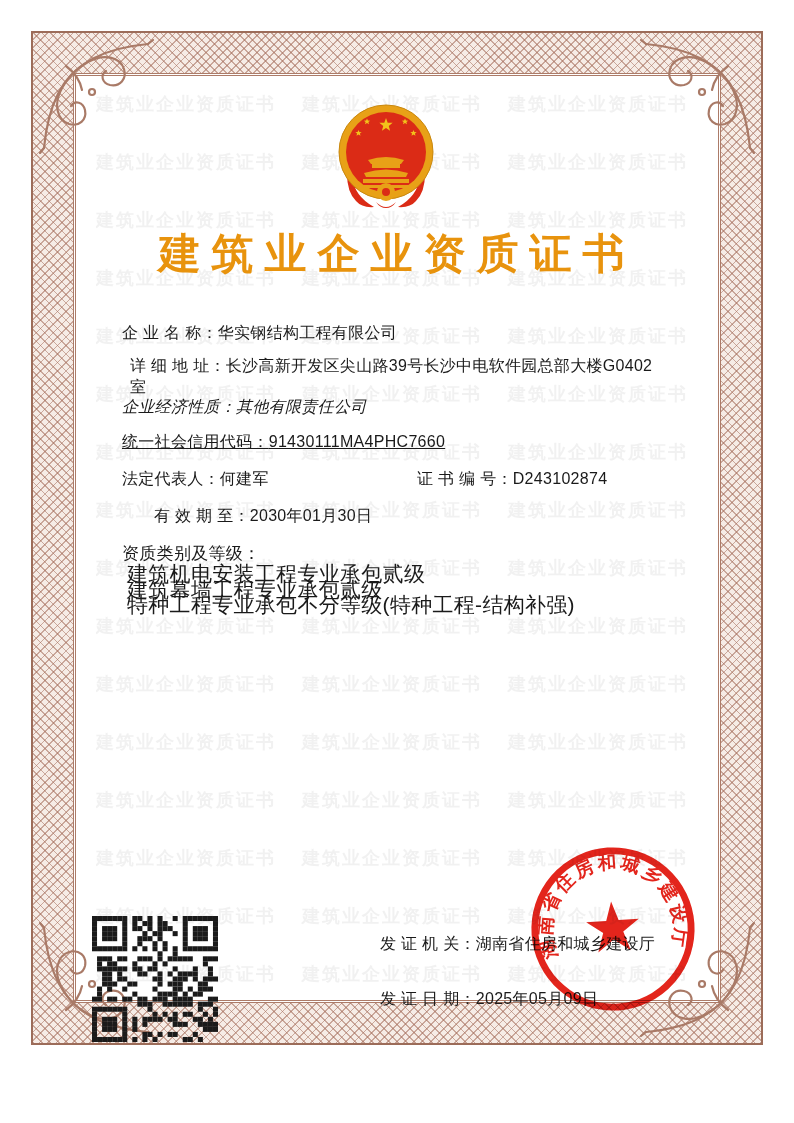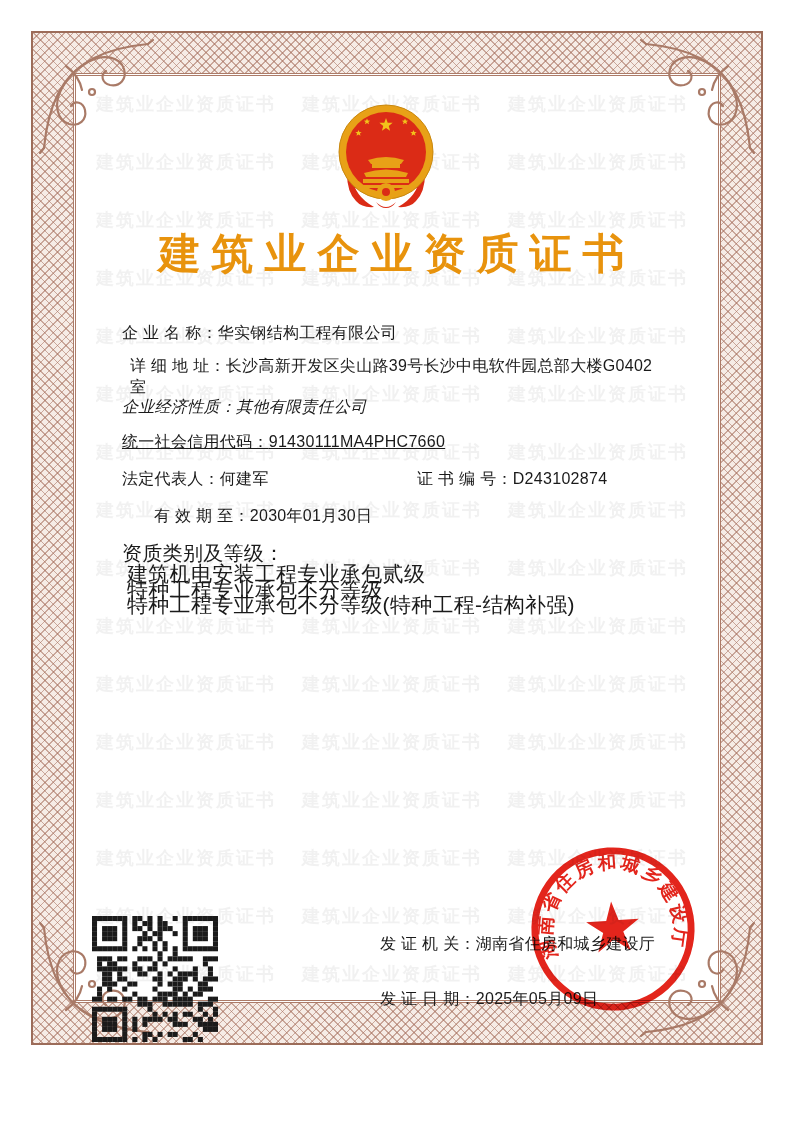--- a/index.html
+++ b/index.html
@@ -44,21 +44,21 @@
   .row{position:absolute;left:122px;width:552px;margin:0;font-size:16px;line-height:21px;letter-spacing:.3px;z-index:4;}
   .row .pair2{position:absolute;left:295px;top:0;white-space:nowrap;}
   .r-name{top:322px;}
   .r-addr{top:355px;width:535px;margin-left:8px;}
   .r-econ{top:396px;font-style:italic;}
   .r-code{top:431px;white-space:nowrap;text-decoration:underline;}
   .r-legal{top:468px;white-space:nowrap;}
   .r-valid{top:505px;margin-left:32px;}
   .quals{position:absolute;left:122px;top:546px;width:552px;z-index:4;}
   .quals p{margin:0;font-size:21px;line-height:15.8px;letter-spacing:.3px;}
-  .quals .q-head{margin-bottom:4px;font-size:20px;}
+  .quals .q-head{margin-bottom:4px;font-size:17px;}
   .quals .q-item{margin-left:5px;}
   .r-issuer{left:380px;top:933px;width:300px;white-space:nowrap;}
   .r-issued{left:380px;top:988px;width:300px;white-space:nowrap;}
   
   .qr{position:absolute;left:92px;top:916px;width:126px;height:126px;z-index:4;}
   
   .seal{
     position:absolute;left:524px;top:840px;width:178px;height:178px;z-index:6;
     mix-blend-mode:multiply;opacity:.95;transform:rotate(-4deg);
   }
@@ -206,21 +206,21 @@
 
   <p class="row r-code"><span>统一社会信用代码：</span><span>91430111MA4PHC7660</span></p>
 
   <p class="row r-legal"><span>法定代表人：</span><span>何建军</span><span class="pair2"><span>证 书 编 号：</span><span>D243102874</span></span></p>
 
   <p class="row r-valid"><span>有 效 期 至：</span><span>2030年01月30日</span></p>
 
   <div class="quals">
     <p class="q-head">资质类别及等级：</p>
     <p class="q-item">建筑机电安装工程专业承包贰级</p>
-    <p class="q-item">特种工程专业承包不分等级</p>
+    <p class="q-item">建筑幕墙工程专业承包贰级</p>
     <p class="q-item">特种工程专业承包不分等级(特种工程-结构补强)</p>
   </div>
 
   <div class="qr" id="qr"><svg width="126" height="126" viewBox="0 0 125 125">
         <g fill="#1a1a1a">
           <rect x="0" y="0" width="5" height="5"></rect>
           <rect x="5" y="0" width="5" height="5"></rect>
           <rect x="10" y="0" width="5" height="5"></rect>
           <rect x="15" y="0" width="5" height="5"></rect>
           <rect x="20" y="0" width="5" height="5"></rect>

